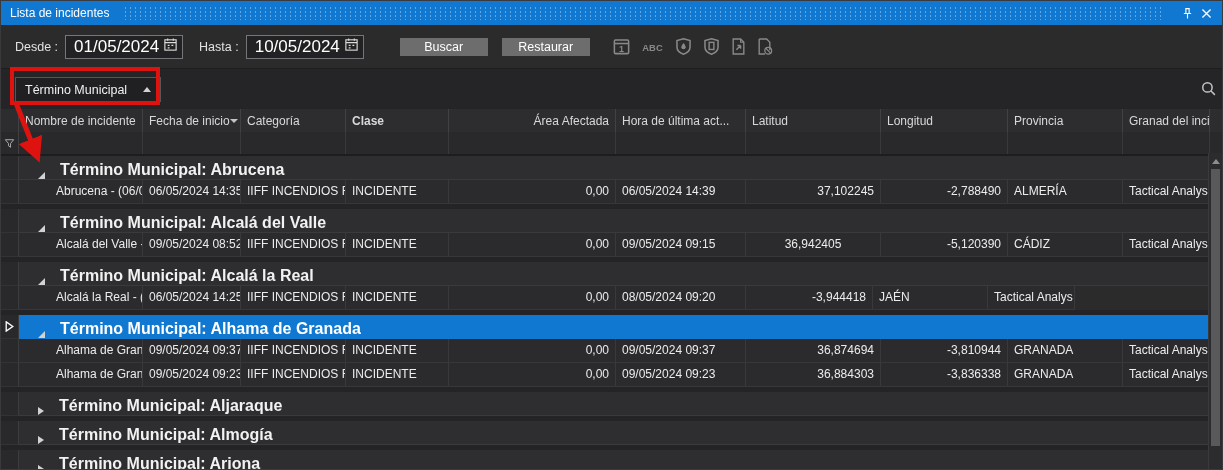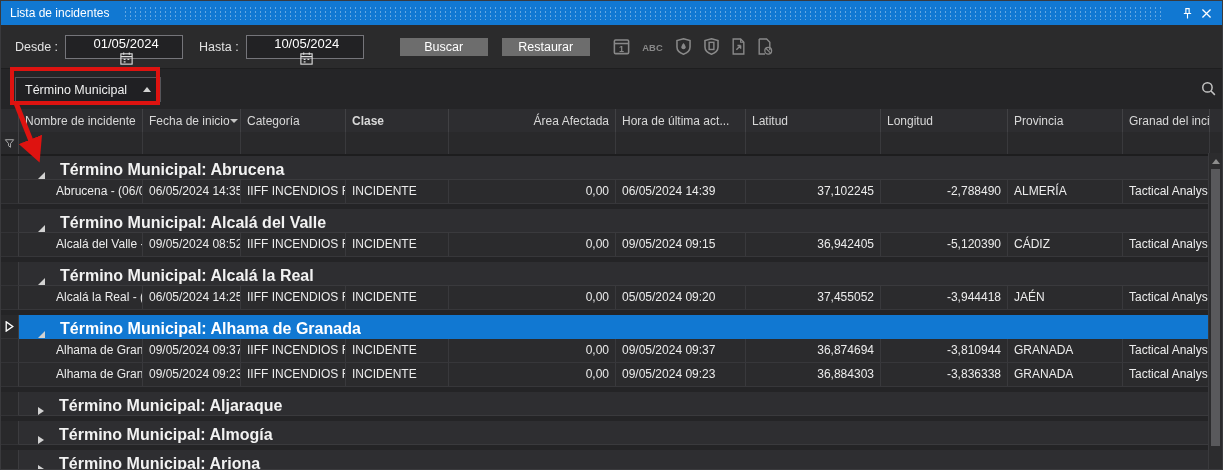--- a/index.html
+++ b/index.html
@@ -12,21 +12,21 @@
   .dots{flex:1;height:14px;margin:0 14px;
     background-image:radial-gradient(rgba(255,255,255,.35) .8px,transparent 1px);
     background-size:5px 4px;}
   .tbtn{width:19px;height:19px;display:flex;align-items:center;justify-content:center;cursor:pointer;}
 
   
   .toolbar{height:43px;display:flex;align-items:center;padding-left:14px;background:#2b2b2c;}
   .lbl{color:#e2e2e2;font-size:12.5px;margin-right:7px;white-space:nowrap;}
   .datefield{width:118px;height:24px;background:#222224;border:1px solid #75757a;display:flex;
     align-items:center;justify-content:space-between;padding:0 4px 0 8px;color:#fff;
-    font-size:13px;margin-right:16px;box-sizing:border-box;flex-direction:column;}
+    font-size:17px;margin-right:16px;box-sizing:border-box;}
   .btn{width:88px;height:18px;background:#6d6d6d;color:#fff;border:none;font-size:12.5px;
     font-family:inherit;margin-right:14px;cursor:pointer;}
   .btn:first-of-type{margin-left:20px;}
   .tool-icons{display:flex;align-items:center;gap:9px;margin-left:8px;}
   .tool-ico{display:flex;align-items:center;opacity:.95;}
 
   
   .grouppanel{height:40px;background:#252527;border-top:1px solid #1e1e1f;position:relative;}
   .chip{position:absolute;left:14px;top:8px;height:25px;width:146px;background:#202023;
     border:1px solid #55555a;display:flex;align-items:center;justify-content:space-between;
@@ -269,42 +269,41 @@
           </div>
         </div>
         <div class="row">
           <div class="gut"></div>
           <div class="cell indent" style="width: 124px;">Alcalá del Valle - (0...</div>
           <div class="cell" style="width: 98px;">09/05/2024 08:52</div>
           <div class="cell" style="width: 105px;">IIFF INCENDIOS F...</div>
           <div class="cell" style="width: 103px;">INCIDENTE</div>
           <div class="cell right" style="width: 167px;">0,00</div>
           <div class="cell" style="width: 130px;">09/05/2024 09:15</div>
-          <div class="cell right" style="width: 135px;">36,942405</div>
+          <div class="cell right" style="width: 135px; text-align: center;">36,942405</div>
           <div class="cell right" style="width: 127px;">-5,120390</div>
           <div class="cell" style="width: 115px;">CÁDIZ</div>
           <div class="cell" style="width: 87px;">Tactical Analys</div>
         </div>
         <div class="gap"></div>
         <div class="row">
           <div class="gut"></div>
           <div class="grow-bar">
             <div class="tri tri-open"></div>
             <span>Término Municipal: Alcalá la Real</span>
           </div>
         </div>
         <div class="row">
           <div class="gut"></div>
           <div class="cell indent" style="width: 124px;">Alcalá la Real - (06...</div>
           <div class="cell" style="width: 98px;">06/05/2024 14:25</div>
           <div class="cell" style="width: 105px;">IIFF INCENDIOS F...</div>
           <div class="cell" style="width: 103px;">INCIDENTE</div>
           <div class="cell right" style="width: 167px;">0,00</div>
-          <div class="cell" style="width: 130px;">05/05/2024 09:20</div>
-          <div class="cell right" style="width: 135px;">37,455052</div>
+          <div class="cell" style="width: 130px;">08/05/2024 09:20</div>
           <div class="cell right" style="width: 127px;">-3,944418</div>
           <div class="cell" style="width: 115px;">JAÉN</div>
           <div class="cell" style="width: 87px;">Tactical Analys</div>
         </div>
         <div class="gap"></div>
         <div class="row selected">
           <div class="gut">
             <div class="jsicon"><svg width="9" height="11" viewBox="0 0 8 10">
                 <path d="M1 .8L7 5 1 9.2z" fill="none" stroke="#fff" stroke-width="1.2"></path>
               </svg></div>

